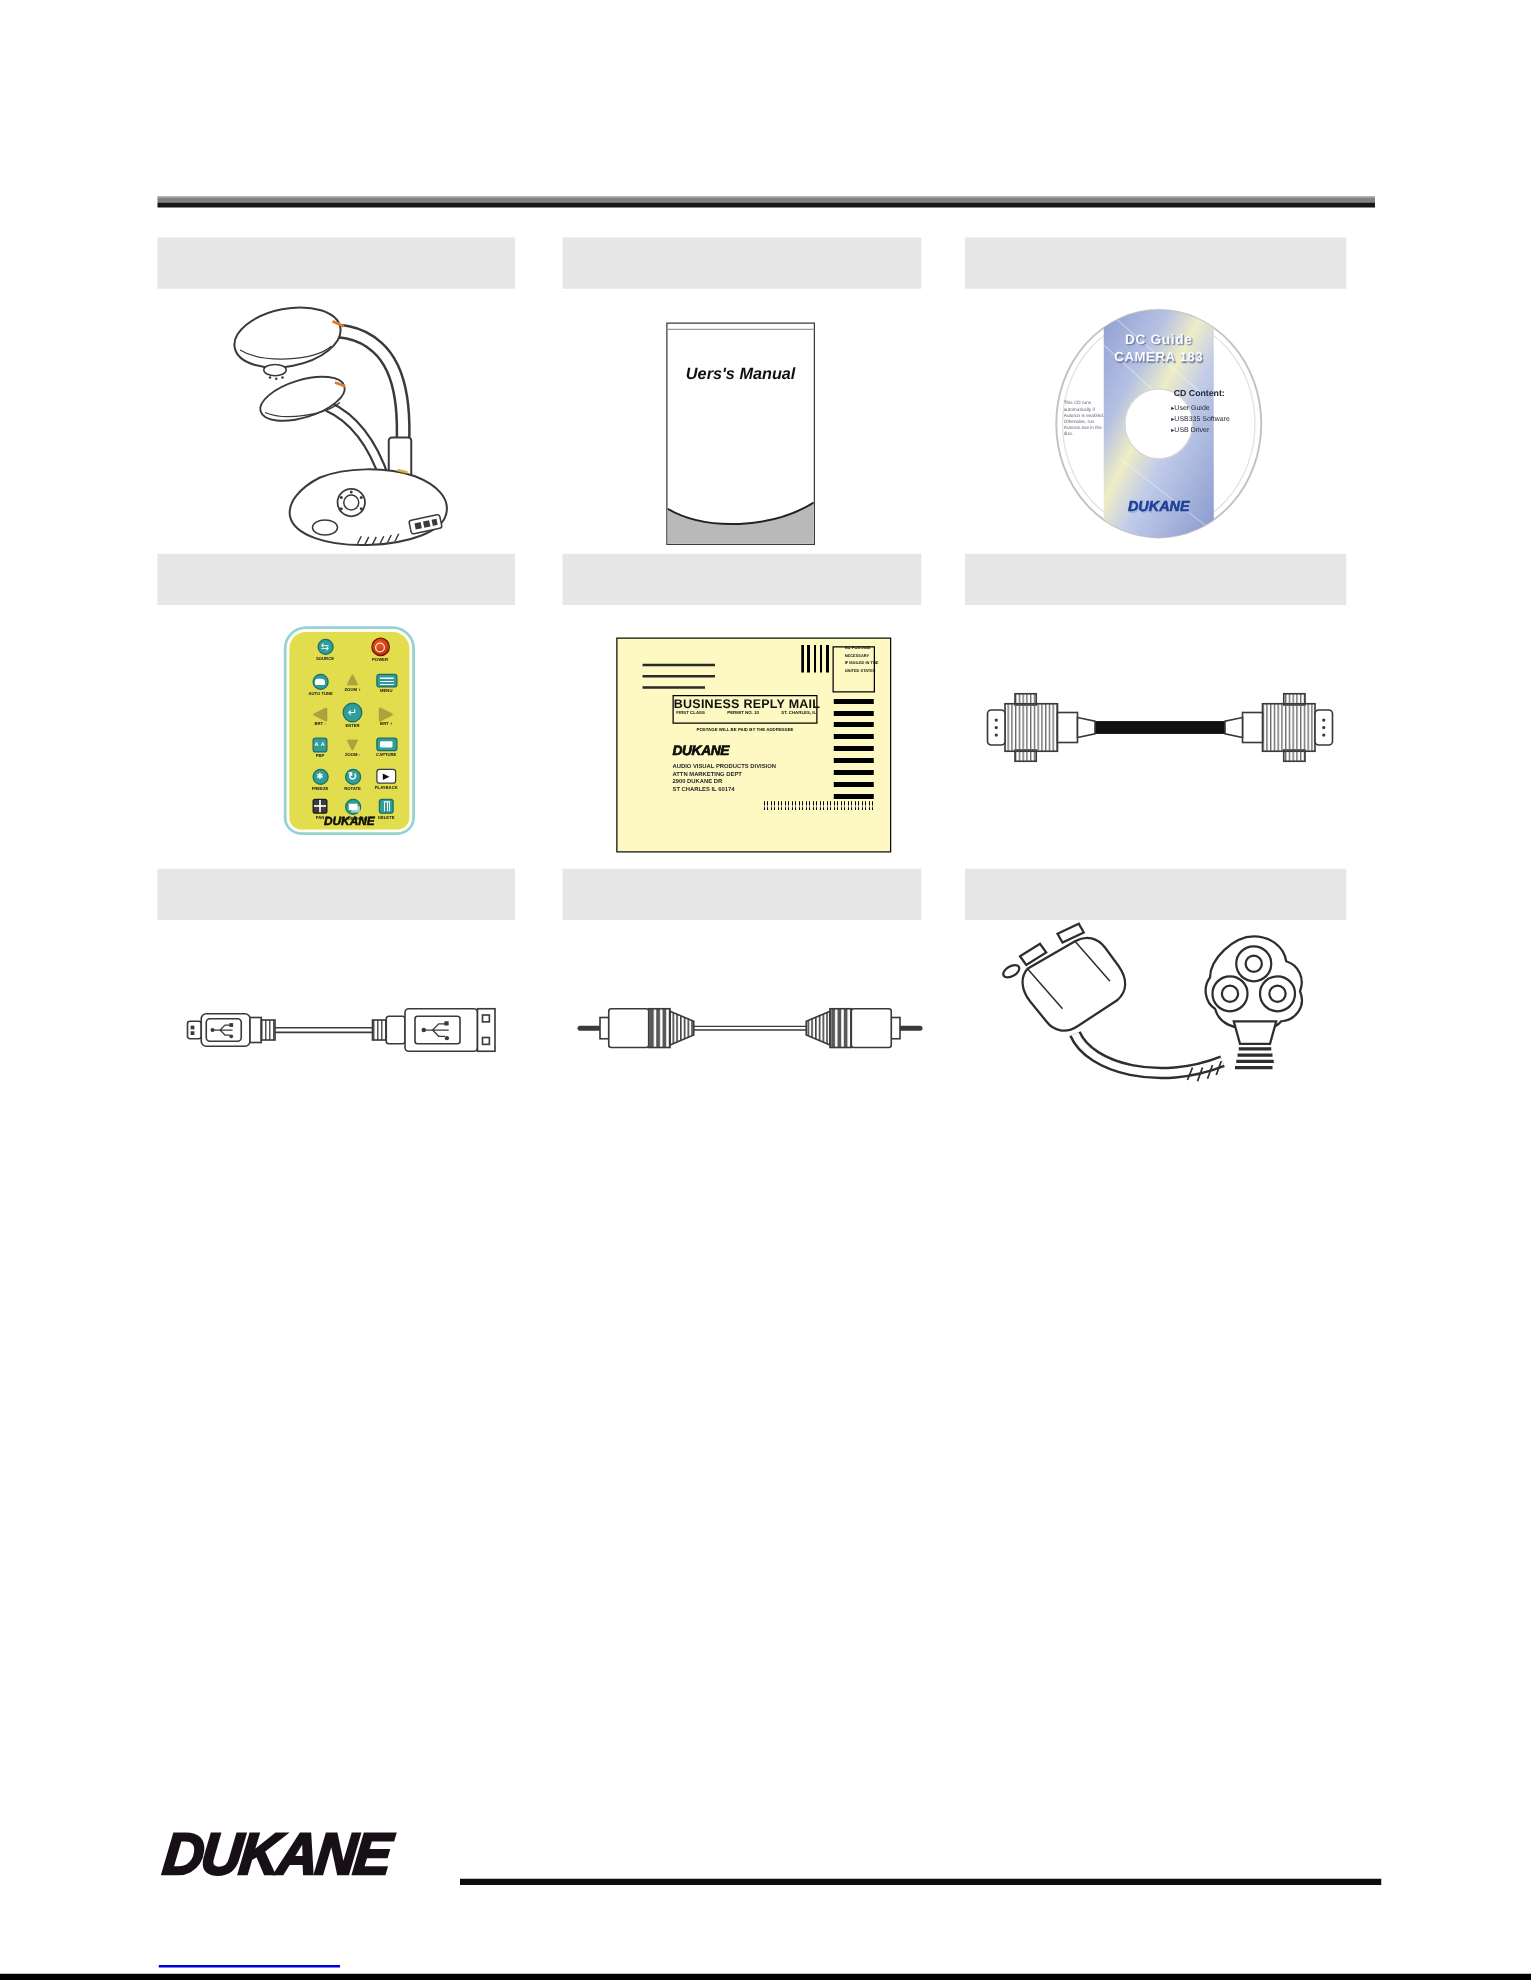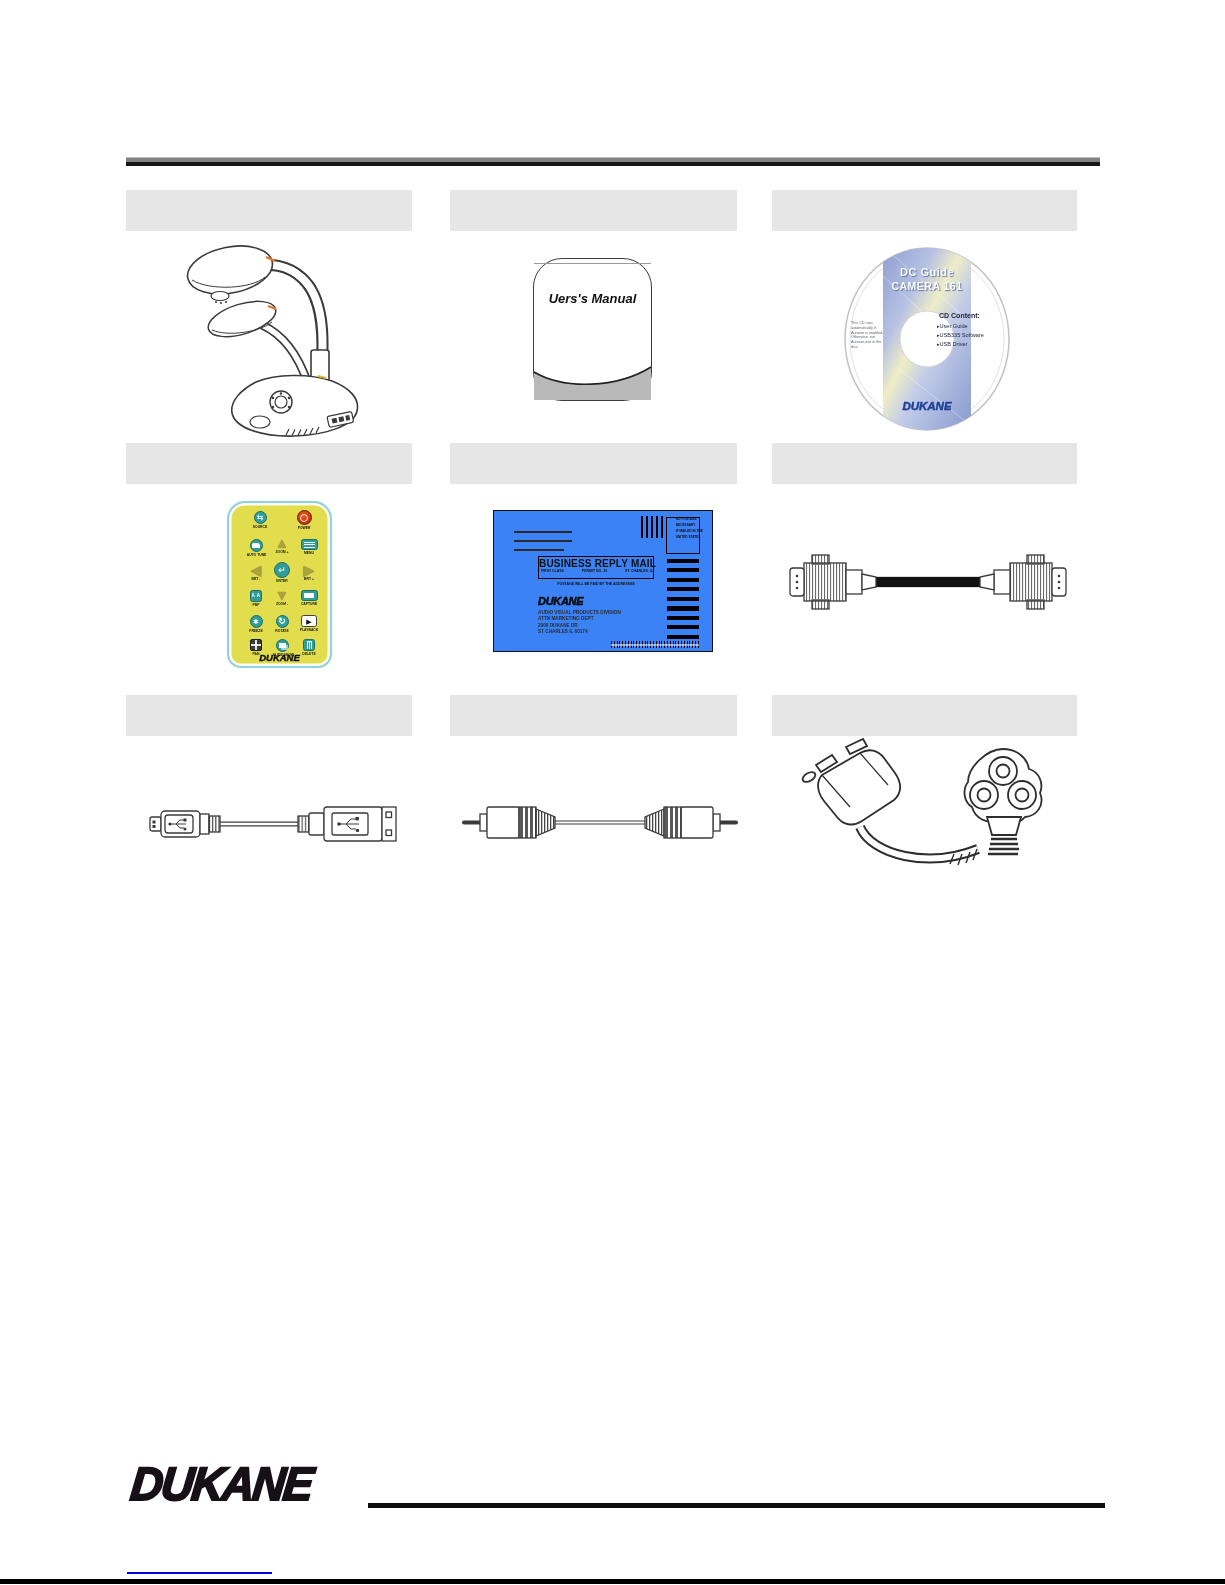--- a/index.html
+++ b/index.html
@@ -57,21 +57,21 @@
   .i-brtplus::after{content:"\25B6";}
   .i-play::after{content:"\25B6";}
   .i-slide::after{content:"";width:7px;height:5px;background:#fff;box-shadow:2px 2px 0 rgba(255,255,255,.55);}
   .i-delete::after{content:"";width:5px;height:7px;background:repeating-linear-gradient(90deg,#fff 0 1px,transparent 1px 2.2px);
                    border-top:1.5px solid #fff;}
   .rlabel{display:block;margin-top:1px;font-size:8px;font-weight:bold;color:#17171a;transform:scale(.42);
           transform-origin:50% 0;white-space:nowrap;}
   .remote-brand{position:absolute;left:0;right:0;bottom:3px;text-align:center;font-size:9.5px;font-weight:bold;
                 font-style:italic;color:#0e0e0e;-webkit-text-stroke:.4px #0e0e0e;}
   
-  .card{width:220px;height:142px;border:1.8px solid #0d0d0d;background:#3b82f6;box-sizing:border-box;}
+  .card{width:220px;height:172px;border:1.8px solid #0d0d0d;background:#fef9c3;box-sizing:border-box;}
   .addr-line{position:absolute;height:1.5px;background:#2a2a2a;}
   .vbars{position:absolute;left:147px;top:5px;width:24px;height:22px;
          background:repeating-linear-gradient(90deg,#000 0 2px,transparent 2px 5px);}
   .np-box{position:absolute;left:172px;top:6px;width:34px;height:37px;border:1px solid #000;box-sizing:border-box;text-align:center;}
   .np-line{font-size:7px;font-weight:bold;transform:scale(.45);transform-origin:50% 0;white-space:nowrap;margin-top:-1px;}
   .hbars{position:absolute;left:173px;top:48px;width:32px;height:85px;
          background:repeating-linear-gradient(180deg,#000 0 4px,transparent 4px 9.5px);}
   .brm-box{position:absolute;left:44px;top:45px;width:116px;height:23px;border:1.5px solid #000;box-sizing:border-box;}
   .brm-title{font-size:10px;font-weight:bold;text-align:center;letter-spacing:.2px;margin-top:1px;white-space:nowrap;}
   .brm-cls{width:232px;transform:scale(.5);transform-origin:0 0;display:flex;justify-content:space-between;
@@ -148,21 +148,21 @@
       <g transform="rotate(-12 172 188)">
         <rect x="160" y="182" width="25" height="11" rx="2" fill="#fff" stroke-width="1.2"></rect>
         <rect x="164" y="185" width="5" height="5" fill="#3a3a3a" stroke="none"></rect>
         <rect x="171" y="185" width="5" height="5" fill="#3a3a3a" stroke="none"></rect>
         <rect x="178" y="185" width="4" height="5" fill="#3a3a3a" stroke="none"></rect>
       </g>
       <path d="M118,203 l3,-6 M124,203.5 l3,-6 M130,203.5 l3,-6 M136,203 l3,-6 M142,202 l3,-6 M148,201 l3,-6" stroke-width="1.2"></path>
     </g>
   </svg>
 
-  <div class="abs manual" style="left:533px;top:258px;width:119px;height:143px;border-radius:29px;">
+  <div class="abs manual" style="left:533px;top:258px;width:119px;height:178px;">
     <div class="manual-topline"></div>
     <div class="manual-title">Uers's Manual</div>
     <svg class="manual-swoosh" viewBox="0 0 115 36" preserveAspectRatio="none">
       <path d="M0,8 C30,26 82,24 115,3 L115,36 L0,36 Z" fill="#b9b9b9"></path>
       <path d="M0,8 C30,26 82,24 115,3" fill="none" stroke="#222" stroke-width="1.6"></path>
     </svg>
   </div>
 
   <div class="abs cd" style="left:843px;top:246px;">
     <svg width="168" height="186" viewBox="0 0 168 186">
@@ -184,21 +184,21 @@
         <rect x="40" y="0" width="88" height="186" fill="url(#cdgrad)"></rect>
         <g stroke="#ffffff" stroke-opacity="0.35" stroke-width="1">
           <line x1="44" y1="4" x2="120" y2="70"></line>
           <line x1="40" y1="30" x2="112" y2="96"></line>
           <line x1="52" y1="120" x2="126" y2="178"></line>
         </g>
       </g>
       <ellipse cx="84" cy="93" rx="27" ry="28" fill="#fff" stroke="#d6d6d6" stroke-width="1"></ellipse>
     </svg>
     <div class="cd-text cd-series">DC Guide</div>
-    <div class="cd-text cd-model">CAMERA 161</div>
+    <div class="cd-text cd-model">CAMERA 183</div>
     <div class="cd-ct">CD Content:</div>
     <div class="cd-item" style="top:77px;">User Guide</div>
     <div class="cd-item" style="top:86px;">USB335 Software</div>
     <div class="cd-item" style="top:95px;">USB Driver</div>
     <div class="cd-note">This CD runs automatically if Autorun is enabled. Otherwise, run Autorun.exe in the disc.</div>
     <div class="cd-brand">DUKANE</div>
   </div>
 
   <div class="abs remote" style="left:227px;top:501px;">
     <div class="rbtn" style="left:31px;top:8px;">

